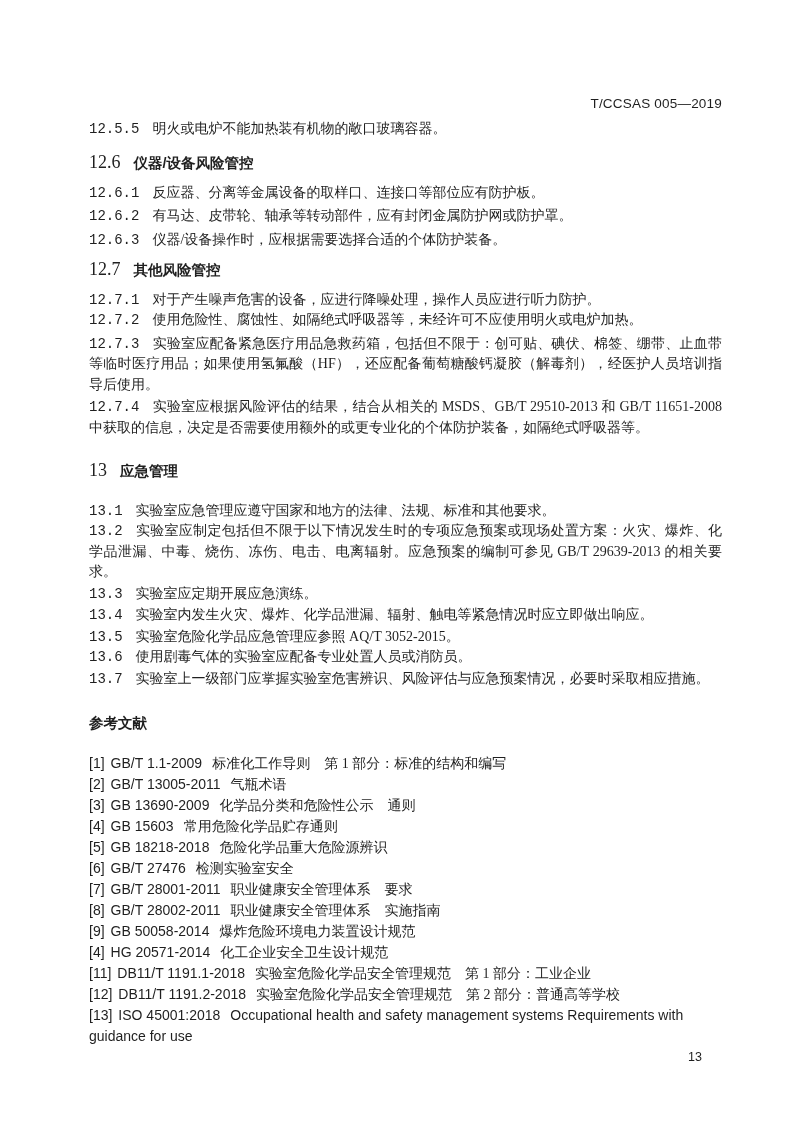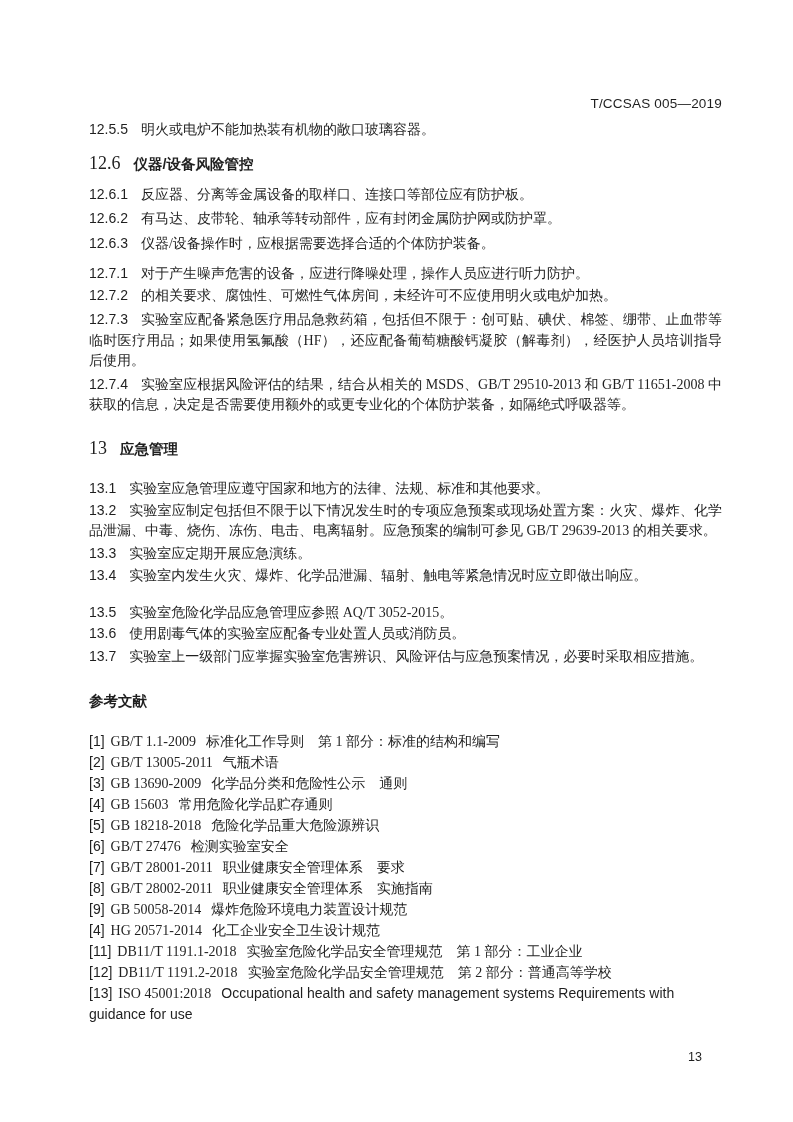--- a/index.html
+++ b/index.html
@@ -30,21 +30,21 @@
     letter-spacing: 0.2px;
   }
   p { margin: 0; }
   .clause {
     font-family: "Liberation Serif", "DejaVu Serif", serif;
     font-size: 14px;
     line-height: 20.5px;
     text-align: justify;
   }
   .cnum {
-    font-family: Liberation Sans, sans-serif;
+    font-family: Liberation Mono, monospace;
     margin-right: 13px;
   }
   .heading {
     font-family: "Liberation Sans", "DejaVu Sans", sans-serif;
     font-weight: bold;
     font-size: 14.5px;
     line-height: 20.5px;
   }
   .heading .cnum {
     font-family: "Liberation Serif", "DejaVu Serif", serif;
@@ -54,21 +54,21 @@
   .ref {
     font-family: "Liberation Serif", "DejaVu Serif", serif;
     font-size: 14px;
     line-height: 21px;
   }
   .rnum {
     font-family: "Liberation Sans", "DejaVu Sans", sans-serif;
     margin-right: 6px;
   }
   .rcode {
-    font-family: Liberation Serif, serif;
+    font-family: Liberation Sans, sans-serif;
     margin-right: 10px;
   }
   .latin {
     font-family: "Liberation Sans", "DejaVu Sans", sans-serif;
   }
   .page-num {
     position: absolute;
     left: 688px;
     top: 1050px;
     font-family: "Liberation Sans", "DejaVu Sans", sans-serif;
@@ -85,33 +85,34 @@
     <p class="doc-header">T/CCSAS 005—2019</p>
 
     <p class="clause" style="margin-top:4px"><span class="cnum">12.5.5</span><span>明火或电炉不能加热装有机物的敞口玻璃容器。</span></p>
 
     <p class="heading" style="margin-top:13px"><span class="cnum">12.6</span><span>仪器/设备风险管控</span></p>
 
     <p class="clause" style="margin-top:9px"><span class="cnum">12.6.1</span><span>反应器、分离等金属设备的取样口、连接口等部位应有防护板。</span></p>
     <p class="clause" style="margin-top:3px"><span class="cnum">12.6.2</span><span>有马达、皮带轮、轴承等转动部件，应有封闭金属防护网或防护罩。</span></p>
     <p class="clause" style="margin-top:3px"><span class="cnum">12.6.3</span><span>仪器/设备操作时，应根据需要选择合适的个体防护装备。</span></p>
 
+    <p class="heading" style="margin-top:9px"><span class="cnum">12.7</span><span>其他风险管控</span></p>
 
     <p class="clause" style="margin-top:9px"><span class="cnum">12.7.1</span><span>对于产生噪声危害的设备，应进行降噪处理，操作人员应进行听力防护。</span></p>
-    <p class="clause"><span class="cnum">12.7.2</span><span>的相关要求、腐蚀性、可燃性气体房间，未经许可不应使用明火或电炉加热。</span></p>
+    <p class="clause"><span class="cnum">12.7.2</span><span>使用危险性、腐蚀性、如隔绝式呼吸器等，未经许可不应使用明火或电炉加热。</span></p>
     <p class="clause" style="margin-top:3px"><span class="cnum">12.7.3</span><span>实验室应配备紧急医疗用品急救药箱，包括但不限于：创可贴、碘伏、棉签、绷带、止血带等临时医疗用品；如果使用氢氟酸（HF），还应配备葡萄糖酸钙凝胶（解毒剂），经医护人员培训指导后使用。</span></p>
     <p class="clause" style="margin-top:2px"><span class="cnum">12.7.4</span><span>实验室应根据风险评估的结果，结合从相关的 MSDS、GB/T 29510-2013 和 GB/T 11651-2008 中获取的信息，决定是否需要使用额外的或更专业化的个体防护装备，如隔绝式呼吸器等。</span></p>
 
     <p class="heading" style="margin-top:22px"><span class="cnum">13</span><span>应急管理</span></p>
 
     <p class="clause" style="margin-top:19px"><span class="cnum">13.1</span><span>实验室应急管理应遵守国家和地方的法律、法规、标准和其他要求。</span></p>
     <p class="clause"><span class="cnum">13.2</span><span>实验室应制定包括但不限于以下情况发生时的专项应急预案或现场处置方案：火灾、爆炸、化学品泄漏、中毒、烧伤、冻伤、电击、电离辐射。应急预案的编制可参见 GB/T 29639-2013 的相关要求。</span></p>
     <p class="clause" style="margin-top:1px"><span class="cnum">13.3</span><span>实验室应定期开展应急演练。</span></p>
     <p class="clause" style="margin-top:1px"><span class="cnum">13.4</span><span>实验室内发生火灾、爆炸、化学品泄漏、辐射、触电等紧急情况时应立即做出响应。</span></p>
-    <p class="clause" style="margin-top:15px"><span class="cnum">13.5</span><span>实验室危险化学品应急管理应参照 AQ/T 3052-2015。</span></p>
+    <p class="clause" style="margin-top:1px"><span class="cnum">13.5</span><span>实验室危险化学品应急管理应参照 AQ/T 3052-2015。</span></p>
     <p class="clause"><span class="cnum">13.6</span><span>使用剧毒气体的实验室应配备专业处置人员或消防员。</span></p>
     <p class="clause" style="margin-top:1px"><span class="cnum">13.7</span><span>实验室上一级部门应掌握实验室危害辨识、风险评估与应急预案情况，必要时采取相应措施。</span></p>
 
     <p class="heading" style="margin-top:24px">参考文献</p>
 
     <p class="ref" style="margin-top:19px"><span class="rnum">[1]</span><span class="rcode">GB/T 1.1-2009</span><span>标准化工作导则　第 1 部分：标准的结构和编写</span></p>
     <p class="ref"><span class="rnum">[2]</span><span class="rcode">GB/T 13005-2011</span><span>气瓶术语</span></p>
     <p class="ref"><span class="rnum">[3]</span><span class="rcode">GB 13690-2009</span><span>化学品分类和危险性公示　通则</span></p>
     <p class="ref"><span class="rnum">[4]</span><span class="rcode">GB 15603</span><span>常用危险化学品贮存通则</span></p>
     <p class="ref"><span class="rnum">[5]</span><span class="rcode">GB 18218-2018</span><span>危险化学品重大危险源辨识</span></p>

